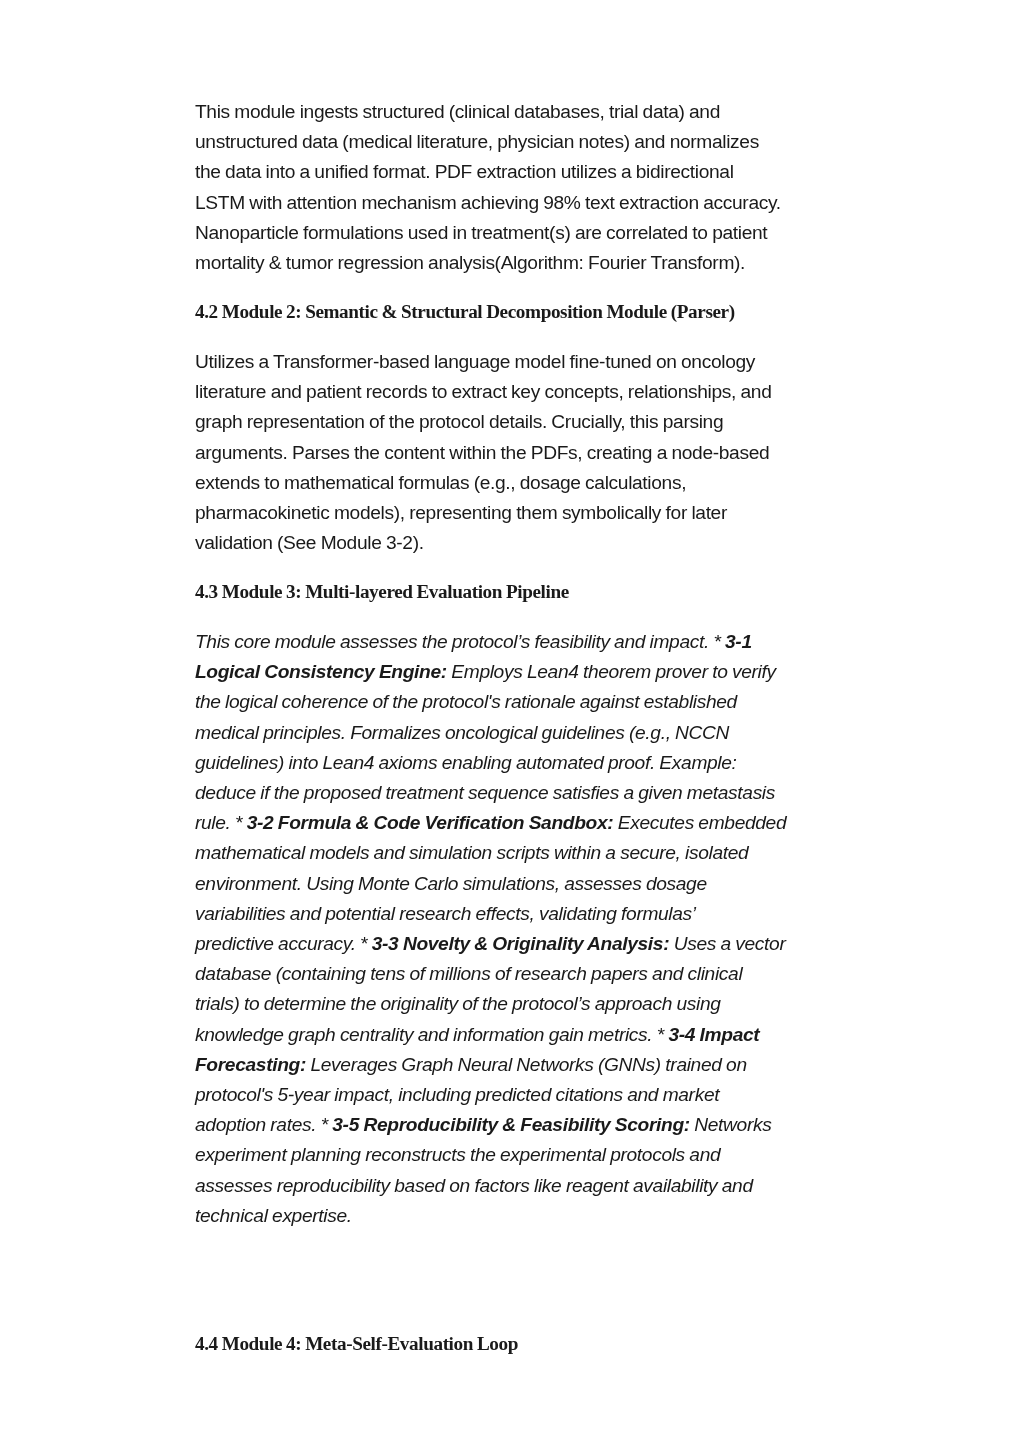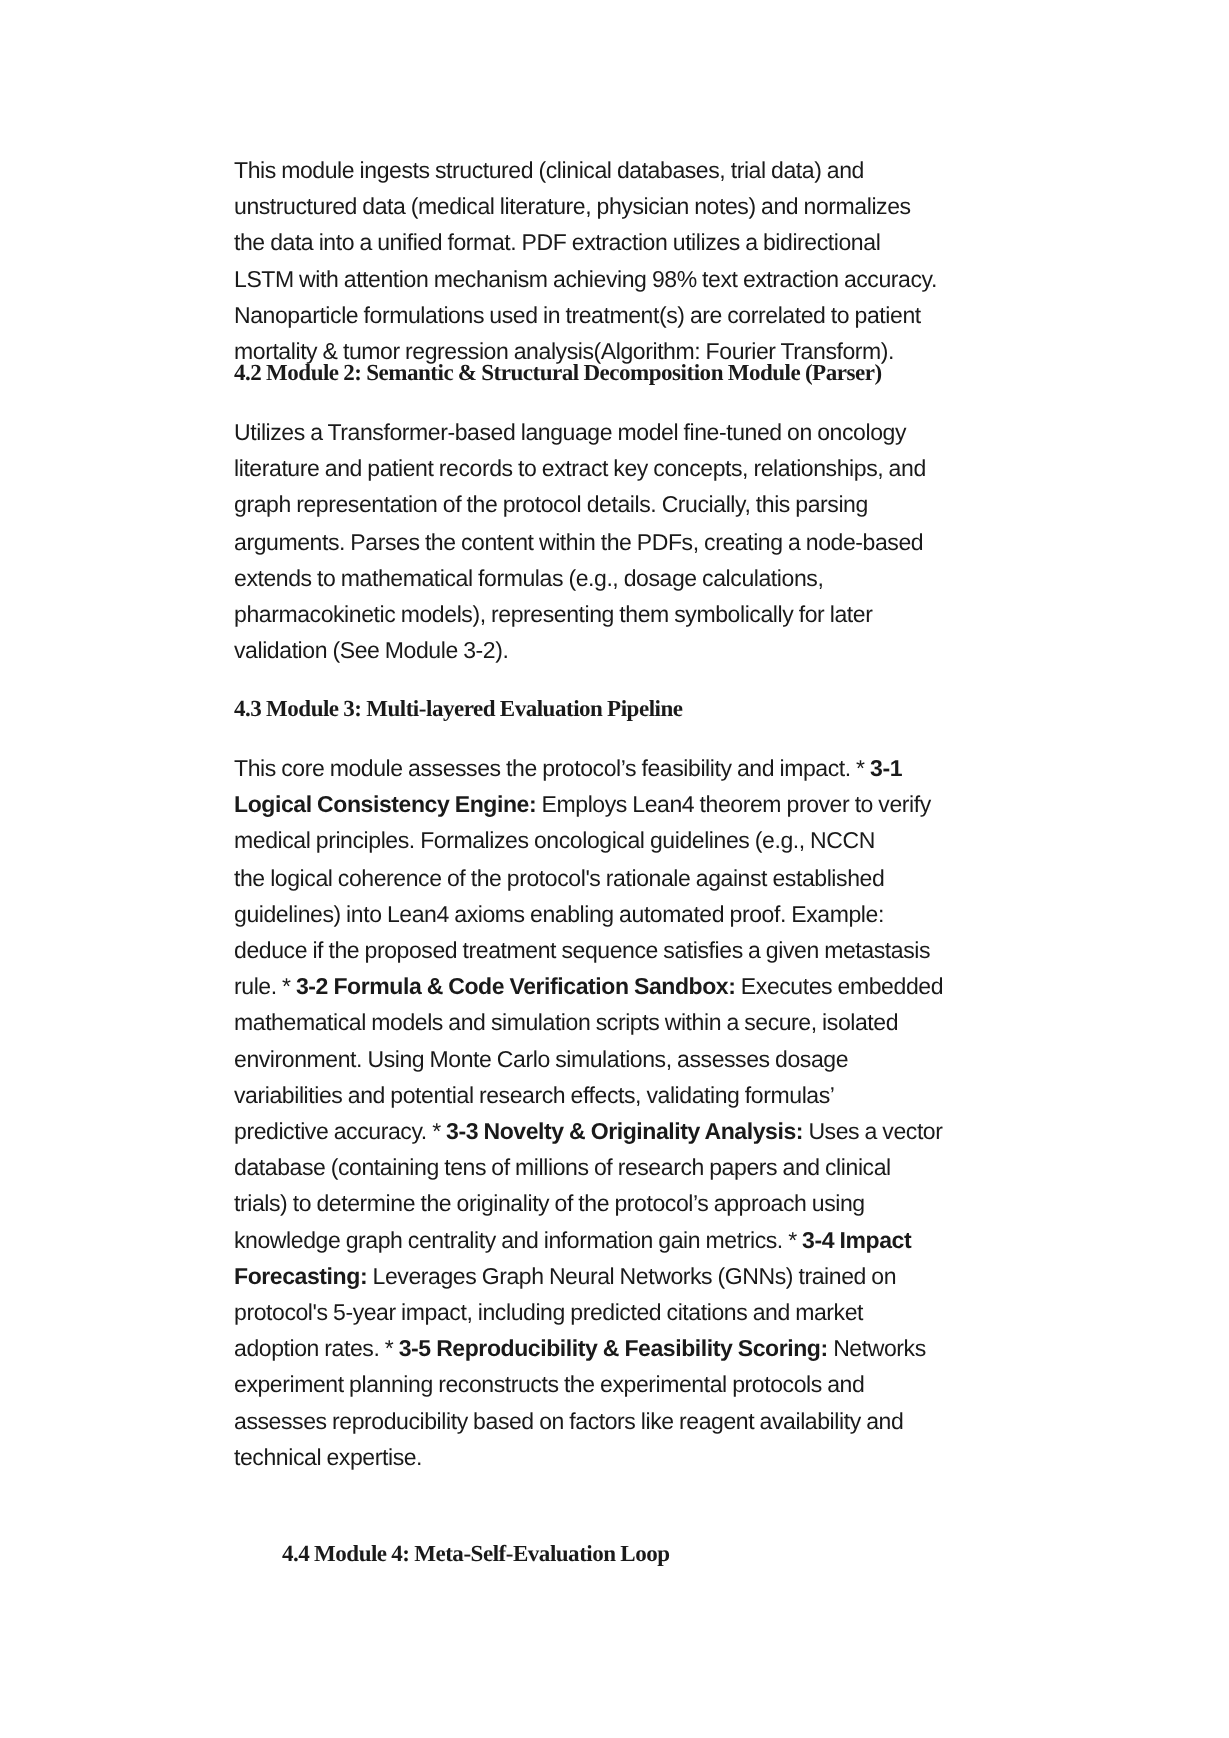--- a/index.html
+++ b/index.html
@@ -35,26 +35,26 @@
     .heading {
       font-size: 19.2px;
       font-weight: bold;
       line-height: 30px;
       margin: 0;
       letter-spacing: -0.4px;
       word-spacing: -0.5px;
       font-family: Liberation Serif, serif;
     }
     .b { font-weight: bold; }
-    #p1 { position: absolute; top: 0; margin-top: 31px; }
+    #p1 { position: absolute; top: 0; }
     #h2 { position: absolute; top: 200px; }
     #p2 { position: absolute; top: 250px; }
     #h3 { position: absolute; top: 480px; text-align: center; }
-    #p3 { position: absolute; top: 530px; }
-    #h4 { position: absolute; top: 1184px; margin-left: 40px; }
+    #p3 { position: absolute; top: 530px; font-style: italic; }
+    #h4 { position: absolute; top: 1232px; }
   </style>
 </head>
 <body>
 
 <div class="page">
 
   <p id="p1" class="para">
     <span class="line">This module ingests structured (clinical databases, trial data) and</span>
     <span class="line">unstructured data (medical literature, physician notes) and normalizes</span>
     <span class="line">the data into a unified format. PDF extraction utilizes a bidirectional</span>
@@ -73,22 +73,22 @@
     <span class="line">extends to mathematical formulas (e.g., dosage calculations,</span>
     <span class="line">pharmacokinetic models), representing them symbolically for later</span>
     <span class="line">validation (See Module 3-2).</span>
   </p>
 
   <h3 id="h3" class="heading">4.3 Module 3: Multi-layered Evaluation Pipeline</h3>
 
   <p id="p3" class="para">
     <span class="line"><span>This core module assesses the protocol’s feasibility and impact. * </span><span class="b">3-1</span><span></span></span>
     <span class="line"><span></span><span class="b">Logical Consistency Engine:</span><span> Employs Lean4 theorem prover to verify</span></span>
+    <span class="line"><span>the logical coherence of the protocol's rationale against established</span><span class="b"></span><span></span></span>
     <span class="line"><span>medical principles. Formalizes oncological guidelines (e.g., NCCN</span><span class="b"></span><span></span></span>
-    <span class="line"><span>the logical coherence of the protocol's rationale against established</span><span class="b"></span><span></span></span>
     <span class="line"><span>guidelines) into Lean4 axioms enabling automated proof. Example:</span><span class="b"></span><span></span></span>
     <span class="line"><span>deduce if the proposed treatment sequence satisfies a given metastasis</span><span class="b"></span><span></span></span>
     <span class="line"><span>rule. * </span><span class="b">3-2 Formula &amp; Code Verification Sandbox:</span><span> Executes embedded</span></span>
     <span class="line"><span>mathematical models and simulation scripts within a secure, isolated</span><span class="b"></span><span></span></span>
     <span class="line"><span>environment. Using Monte Carlo simulations, assesses dosage</span><span class="b"></span><span></span></span>
     <span class="line"><span>variabilities and potential research effects, validating formulas’</span><span class="b"></span><span></span></span>
     <span class="line"><span>predictive accuracy. * </span><span class="b">3-3 Novelty &amp; Originality Analysis:</span><span> Uses a vector</span></span>
     <span class="line"><span>database (containing tens of millions of research papers and clinical</span><span class="b"></span><span></span></span>
     <span class="line"><span>trials) to determine the originality of the protocol’s approach using</span><span class="b"></span><span></span></span>
     <span class="line"><span>knowledge graph centrality and information gain metrics. * </span><span class="b">3-4 Impact</span><span></span></span>

